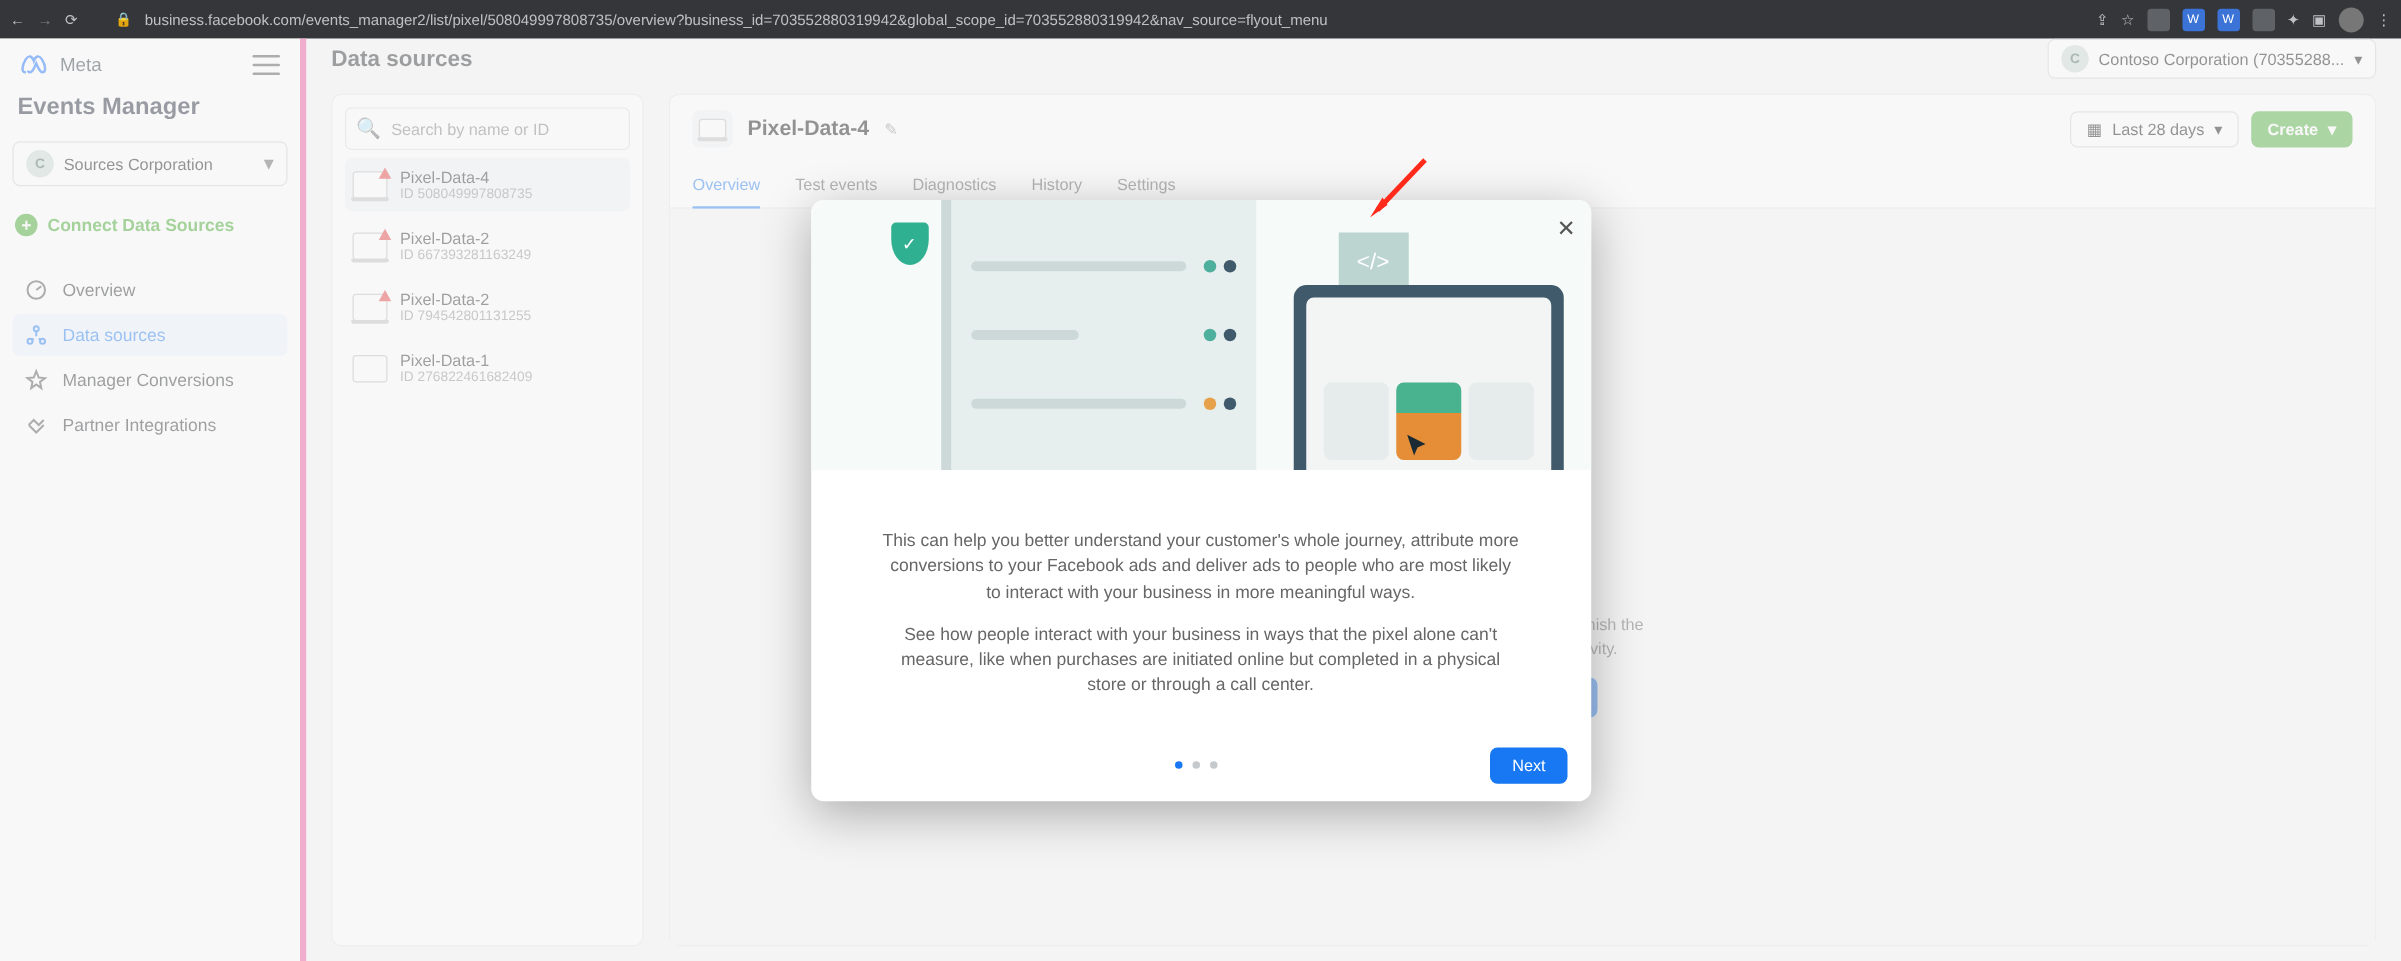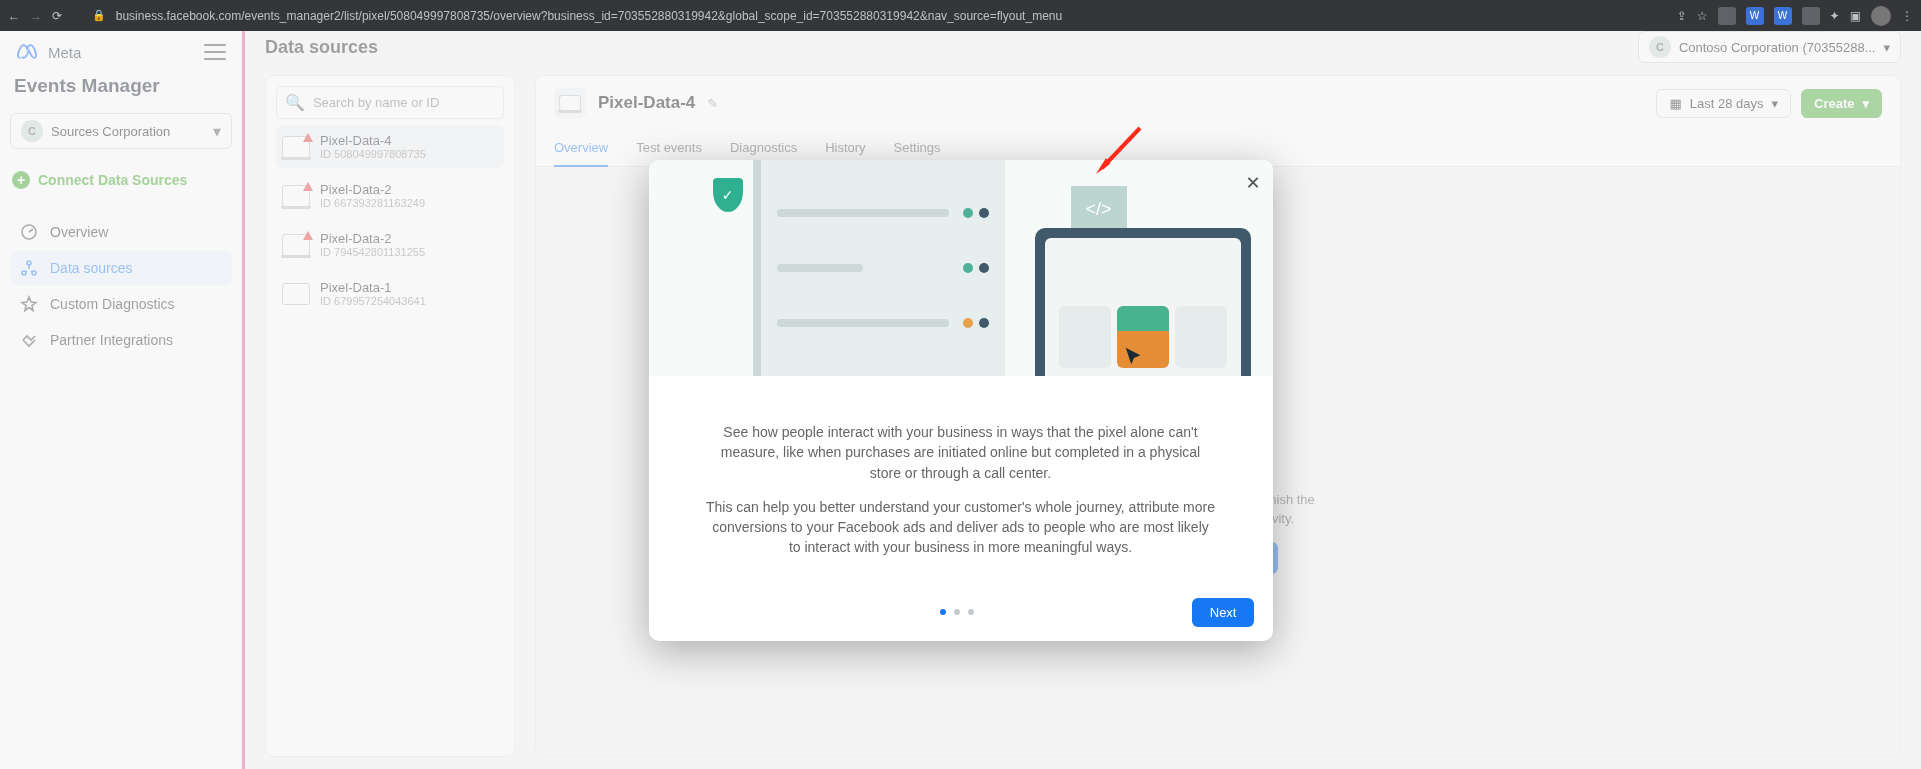--- a/index.html
+++ b/index.html
@@ -8,21 +8,21 @@
 .browser-chrome{height:31px;background:#35363a;display:flex;align-items:center;padding:0 8px;color:#bdc1c6;font-size:12px;gap:10px}
 .chrome-arrow{cursor:pointer}
 .chrome-lock{font-size:11px}
 .chrome-url{flex:0 0 auto}
 .chrome-spacer{flex:1}
 .chrome-ico{width:18px;height:18px;background:#5f6368;border-radius:3px}
 .chrome-avatar{width:20px;height:20px;border-radius:50%;background:#777}
 .wg{background:#3b74d6!important;color:#fff;font-size:10px;display:flex;align-items:center;justify-content:center;border-radius:3px}
 
 .layout{display:flex;height:738px;background:#f5f6f7}
-.sidebar{width:245px;background:#fff;border-right:3px solid #ec4899;padding:12px 10px}
+.sidebar{width:245px;background:#fff;border-right:5px solid #ec4899;padding:12px 10px}
 .logo-row{display:flex;align-items:center;justify-content:space-between;padding:0 6px}
 .meta-logo{display:flex;align-items:center;gap:6px;color:#1c2b33;font-weight:500;font-size:15px}
 .meta-mark{width:26px;height:18px}
 .hamburger{width:22px;height:16px;display:flex;flex-direction:column;justify-content:space-between}
 .hamburger span{height:2px;background:#444;border-radius:1px}
 .app-name{font-size:19px;font-weight:700;color:#0f172a;padding:14px 4px 16px}
 .acct-select{display:flex;align-items:center;gap:8px;border:1px solid #ccd0d5;border-radius:6px;padding:6px 10px;margin-bottom:18px;position:relative}
 .acct-badge{width:22px;height:22px;border-radius:50%;background:#c8d8d3;color:#3e5f55;display:flex;align-items:center;justify-content:center;font-size:11px;font-weight:600}
 .acct-select .caret{margin-left:auto;color:#555}
 .connect-link{display:flex;align-items:center;gap:8px;color:#2fa016;font-weight:600;font-size:14px;padding:4px 2px;margin-bottom:22px}
@@ -161,21 +161,21 @@
           <circle cx="4" cy="14" r="2"></circle>
           <circle cx="14" cy="14" r="2"></circle>
           <path d="M9 6v4M7 12l-2 1M11 12l2 1"></path>
         </svg>
       <span>Data sources</span>
     </div>
     <div class="nav-item">
       <svg>
           <path d="M9 2l2 5 5 .5-4 3 1 5-4-3-4 3 1-5-4-3 5-.5z"></path>
         </svg>
-      <span>Custom Diagnostics</span>
+      <span>Manager Conversions</span>
     </div>
     <div class="nav-item">
       <svg>
           <path d="M3 9l4-4 4 4 4-4M3 9l6 6 6-6"></path>
         </svg>
       <span>Partner Integrations</span>
     </div>
   </div>
 
   <div class="main">
@@ -218,21 +218,21 @@
             </div>
           <div class="px-texts">
               <span class="px-name">Pixel-Data-2</span>
               <span class="px-id">ID  794542801131255</span>
             </div>
         </div>
         <div class="px-item">
           <div class="px-ico web"></div>
           <div class="px-texts">
               <span class="px-name">Pixel-Data-1</span>
-              <span class="px-id">ID  679957254043641</span>
+              <span class="px-id">ID  276822461682409</span>
             </div>
         </div>
       </div>
 
       <div class="detailcol">
         <div class="detail-head">
           <div class="detail-left">
             <div class="pixel-chip">
                 <div class="px-ico" style="width:22px;height:16px"></div>
               </div>
@@ -311,22 +311,22 @@
             <div class="plant"></div>
             <div></div>
           </div>
         </div>
       </div>
     <svg class="cursor-arrow" viewBox="0 0 24 24">
         <path d="M3 2l6 18 3-7 7-3z" fill="#1c2b33"></path>
       </svg>
   </div>
   <div class="modal-body">
+    <div class="m-text">This can help you better understand your customer's whole journey, attribute more conversions to your Facebook ads and deliver ads to people who are most likely to interact with your business in more meaningful ways.</div>
     <div class="m-text">See how people interact with your business in ways that the pixel alone can't measure, like when purchases are initiated online but completed in a physical store or through a call center.</div>
-    <div class="m-text">This can help you better understand your customer's whole journey, attribute more conversions to your Facebook ads and deliver ads to people who are most likely to interact with your business in more meaningful ways.</div>
   </div>
   <div class="modal-foot">
     <div style="width:56px"></div>
     <div class="pager">
       <span class="pg on"></span>
       <span class="pg"></span>
       <span class="pg"></span>
     </div>
     <button class="next-btn">Next</button>
   </div>

